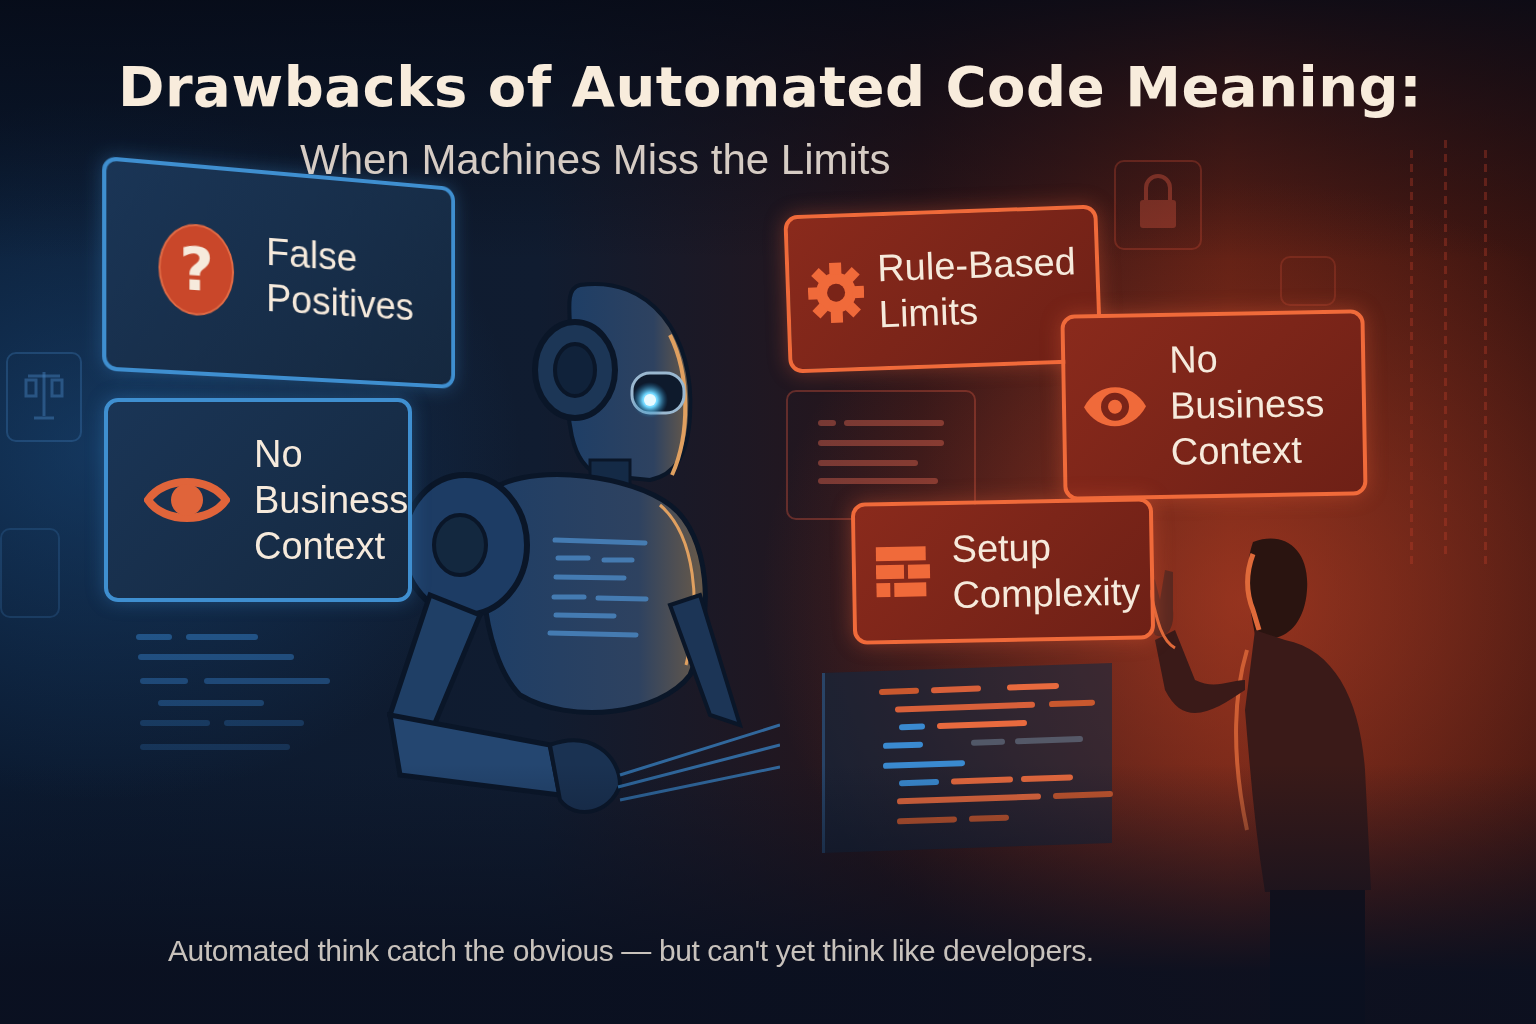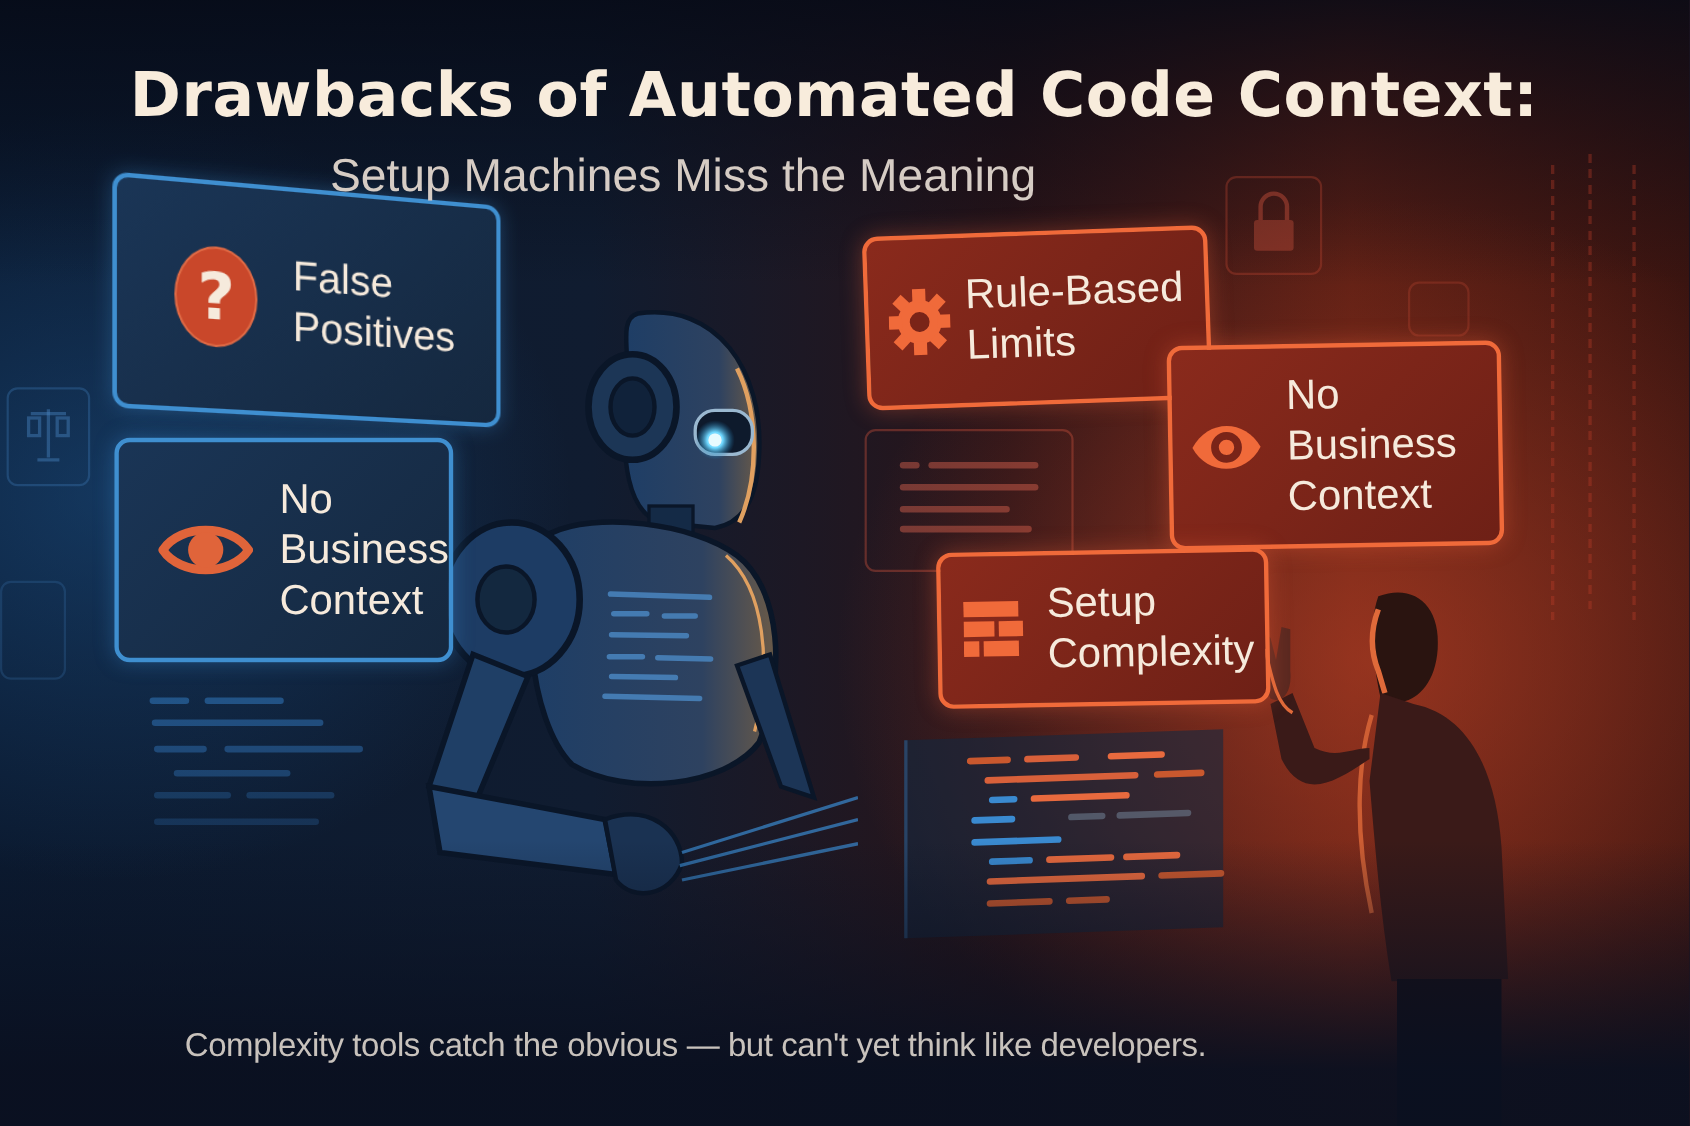--- a/index.html
+++ b/index.html
@@ -269,17 +269,17 @@
       </g>
     </svg>
     <div class="card-text">
       <span>Setup</span>
       <span>Complexity</span>
     </div>
   </div>
 
   <div class="bottom-shade"></div>
 
-  <div class="title">Drawbacks of Automated Code Context:</div>
-  <div class="subtitle">Setup Machines Miss the Meaning</div>
-
-  <div class="tagline2">Complexity tools catch the obvious — but can't yet think like developers.</div>
+  <div class="title">Drawbacks of Automated Code Meaning:</div>
+  <div class="subtitle">When Machines Miss the Limits</div>
+
+  <div class="tagline2">Automated think catch the obvious — but can't yet think like developers.</div>
 </div>
 
 </body></html>

